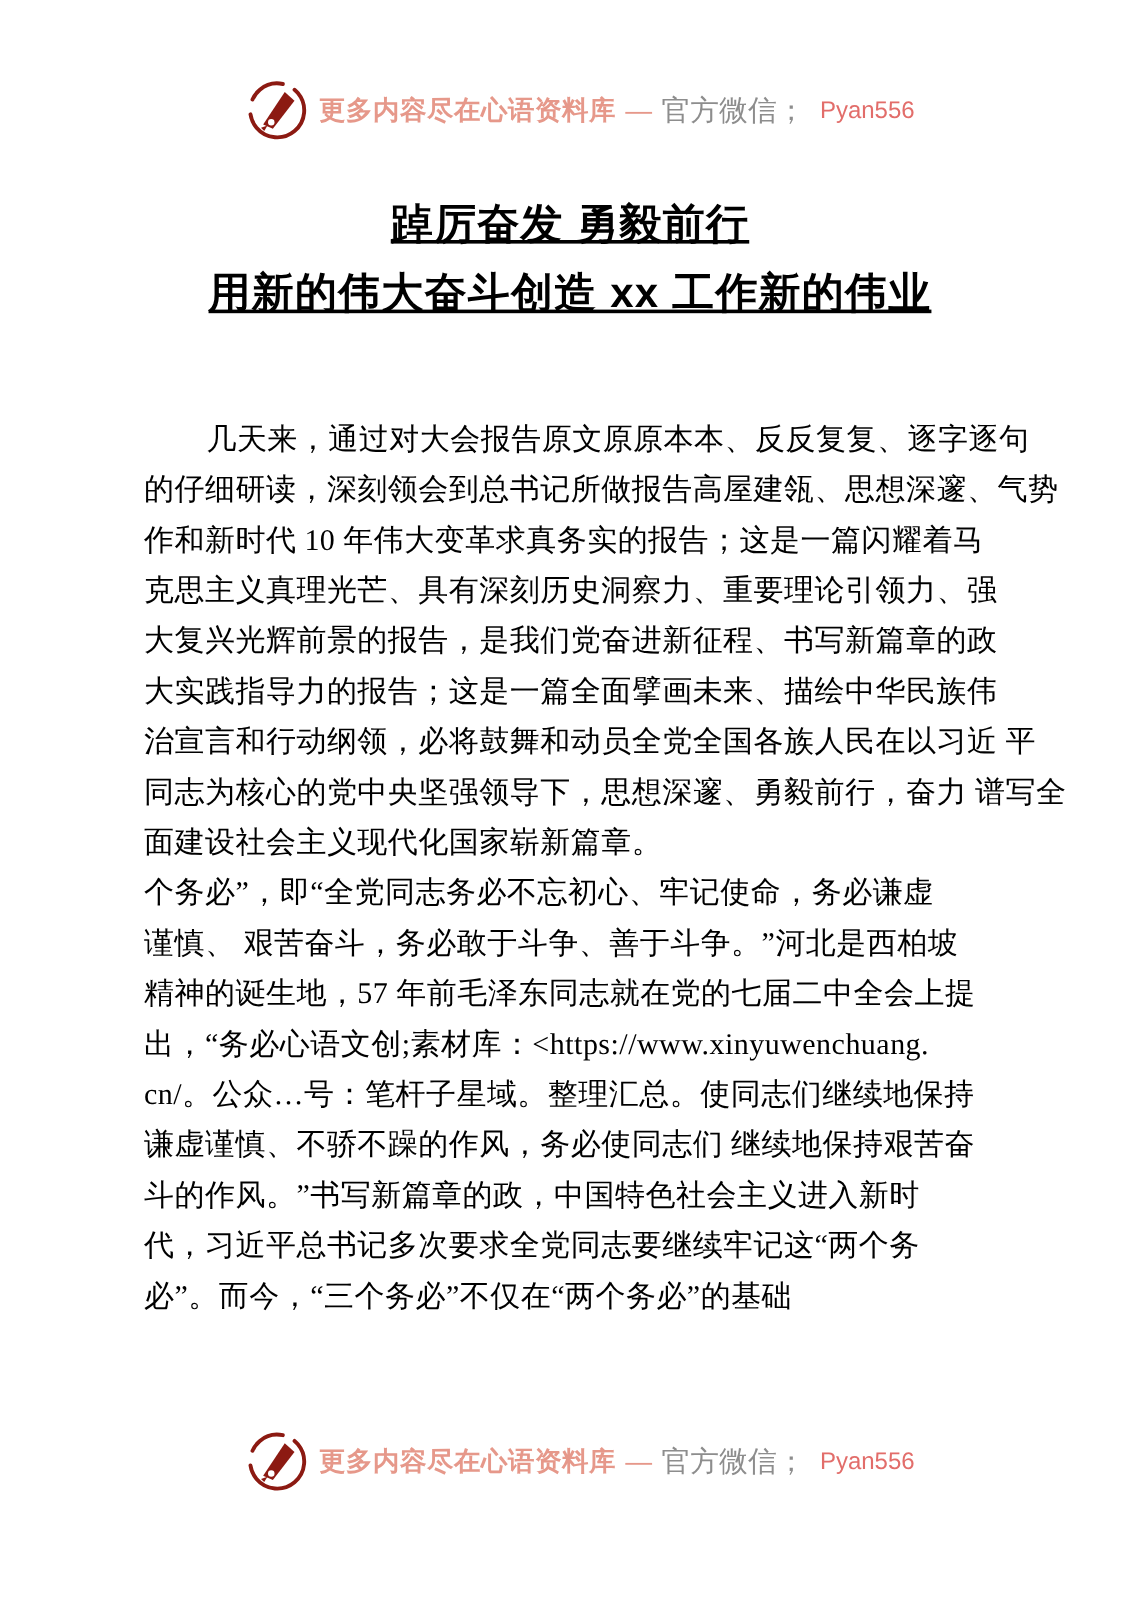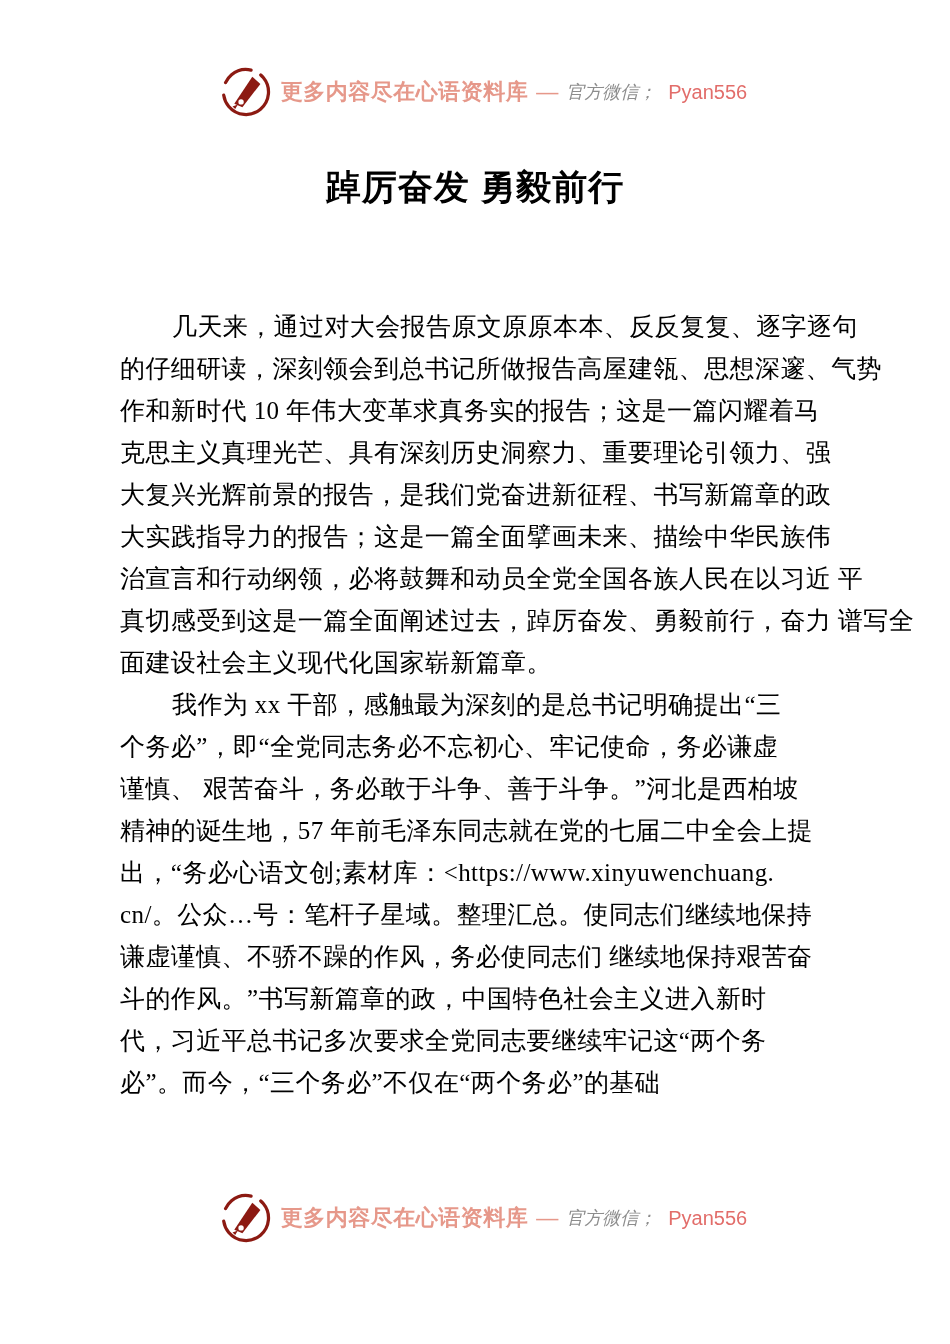--- a/index.html
+++ b/index.html
@@ -44,22 +44,21 @@
     font-family: "Liberation Serif", serif;
     white-space: pre;
   }
   .wm-sep {
     color: #e6988a;
     font-size: 22px;
     font-weight: bold;
   }
   .wm-label {
     color: #8d8d8d;
-    font-size: 18px;
-    font-style: italic;
+    font-size: 24px;
     font-family: "Liberation Serif", serif;
     white-space: pre;
   }
   .wm-id {
     color: #e26d6a;
     font-size: 20px;
     font-family: "Liberation Sans", sans-serif;
     margin-left: 4px;
   }
 
@@ -68,20 +67,21 @@
     position: absolute;
     top: 158px;
     left: 0;
     right: 0;
     text-align: center;
     color: #000000;
     font-family: "Liberation Sans", sans-serif;
     font-weight: 900;
     font-size: 35px;
     letter-spacing: 1px;
+    text-decoration: underline;
   }
   .title-line {
     line-height: 58px;
     white-space: pre;
   }
 
   
   .body-text {
     position: absolute;
     top: 306px;
@@ -92,20 +92,21 @@
     letter-spacing: 0.4px;
     font-family: "Liberation Serif", serif;
   }
   .body-line {
     height: 42px;
     line-height: 42px;
     white-space: pre;
   }
   .body-line.indent {
     text-indent: 52px;
+    margin-top: 40px;
   }
 </style>
 </head>
 <body>
 
 <div class="page">
 
   <div class="watermark header">
     <span class="wm-logo">
       <svg viewBox="0 0 60 60" width="54" height="54" aria-hidden="true">
@@ -116,33 +117,33 @@
       </svg>
     </span>
     <span class="wm-brand">更多内容尽在心语资料库</span>
     <span class="wm-sep">—</span>
     <span class="wm-label">官方微信；</span>
     <span class="wm-id">Pyan556</span>
   </div>
 
   <div class="title-block">
     <div class="title-line">踔厉奋发 勇毅前行</div>
+    <div class="title-line">用新的伟大奋斗创造 xx 工作新的伟业</div>
   </div>
 
   <div class="body-text">
     <div class="body-line indent">几天来，通过对大会报告原文原原本本、反反复复、逐字逐句</div>
     <div class="body-line">的仔细研读，深刻领会到总书记所做报告高屋建瓴、思想深邃、气势</div>
     <div class="body-line">作和新时代 10 年伟大变革求真务实的报告；这是一篇闪耀着马</div>
     <div class="body-line">克思主义真理光芒、具有深刻历史洞察力、重要理论引领力、强</div>
     <div class="body-line">大复兴光辉前景的报告，是我们党奋进新征程、书写新篇章的政</div>
     <div class="body-line">大实践指导力的报告；这是一篇全面擘画未来、描绘中华民族伟</div>
     <div class="body-line">治宣言和行动纲领，必将鼓舞和动员全党全国各族人民在以习近 平</div>
-    <div class="body-line">真切感受到这是一篇全面阐述过去，踔厉奋发、勇毅前行，奋力 谱写全</div>
+    <div class="body-line">同志为核心的党中央坚强领导下，思想深邃、勇毅前行，奋力 谱写全</div>
     <div class="body-line">面建设社会主义现代化国家崭新篇章。</div>
-    <div class="body-line indent">我作为 xx 干部，感触最为深刻的是总书记明确提出“三</div>
     <div class="body-line">个务必”，即“全党同志务必不忘初心、牢记使命，务必谦虚</div>
     <div class="body-line">谨慎、 艰苦奋斗，务必敢于斗争、善于斗争。”河北是西柏坡</div>
     <div class="body-line">精神的诞生地，57 年前毛泽东同志就在党的七届二中全会上提</div>
     <div class="body-line">出，“务必心语文创;素材库：&lt;https://www.xinyuwenchuang.</div>
     <div class="body-line">cn/。公众…号：笔杆子星域。整理汇总。使同志们继续地保持</div>
     <div class="body-line">谦虚谨慎、不骄不躁的作风，务必使同志们 继续地保持艰苦奋</div>
     <div class="body-line">斗的作风。”书写新篇章的政，中国特色社会主义进入新时</div>
     <div class="body-line">代，习近平总书记多次要求全党同志要继续牢记这“两个务</div>
     <div class="body-line">必”。而今，“三个务必”不仅在“两个务必”的基础</div>
   </div>

